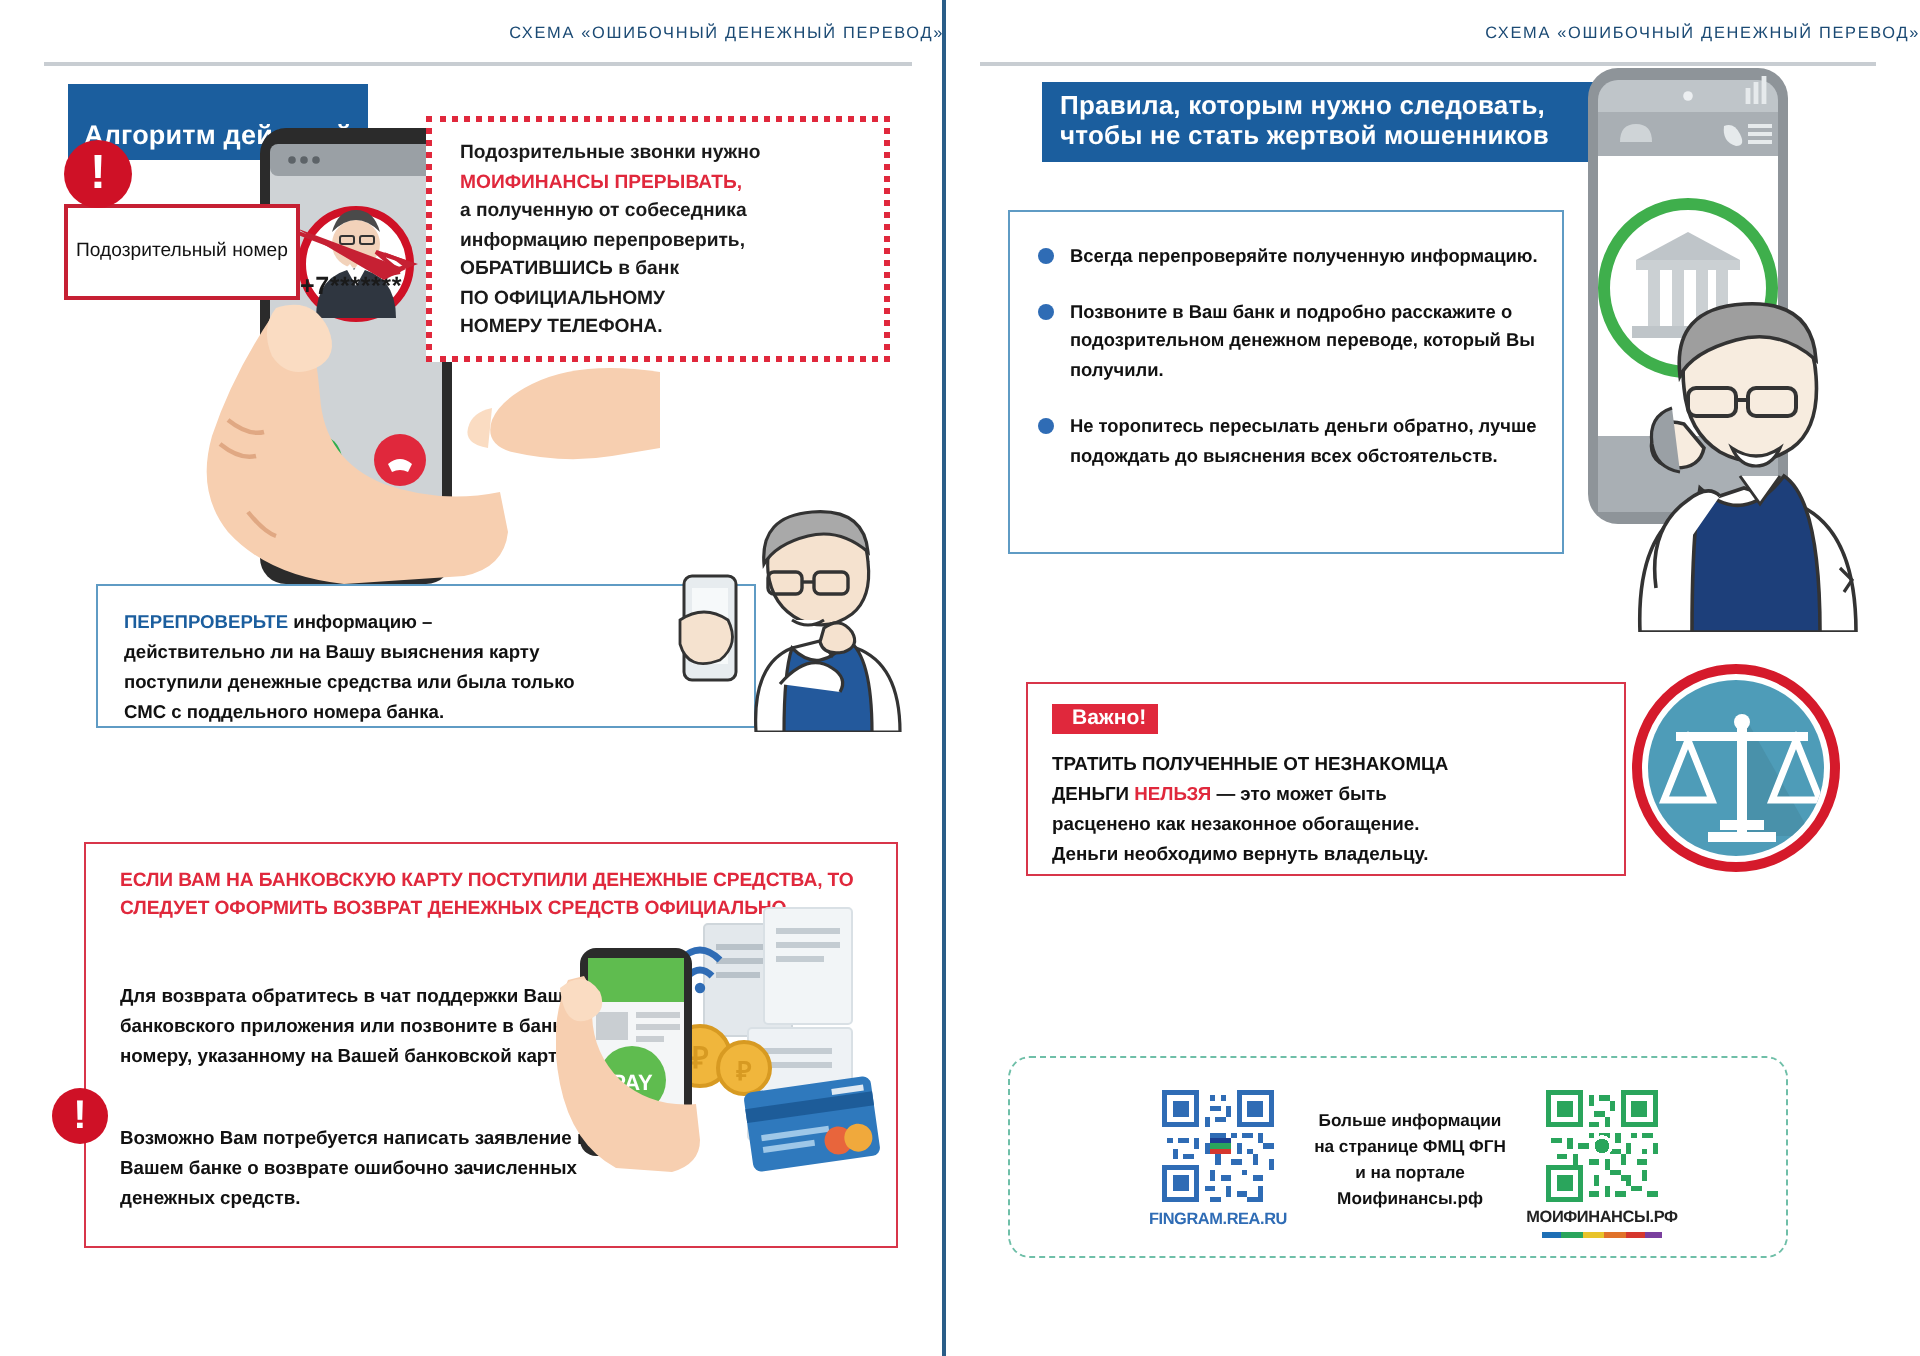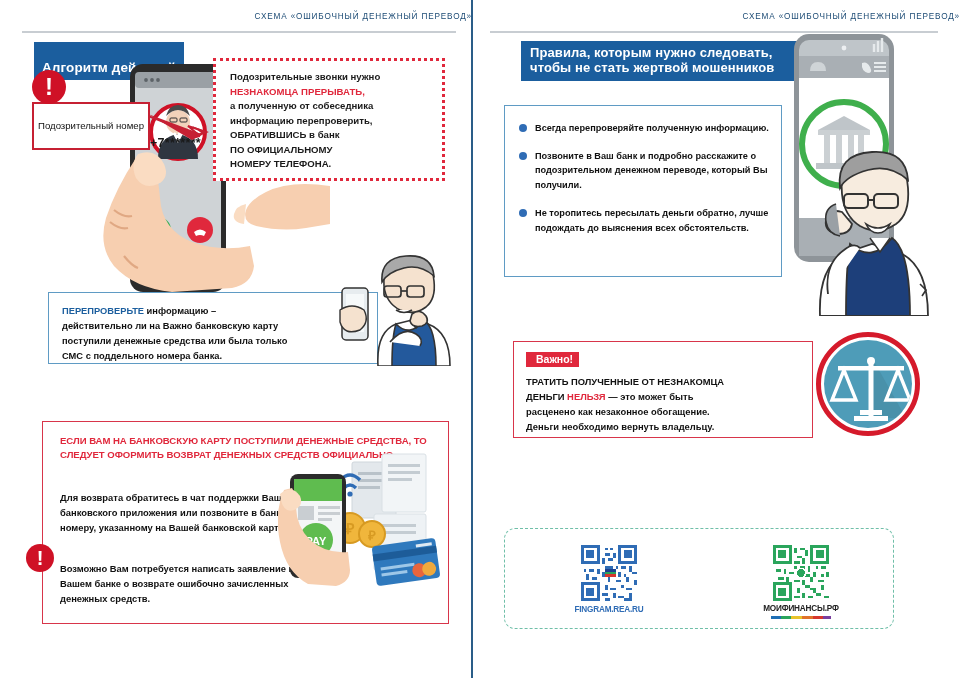--- a/index.html
+++ b/index.html
@@ -238,21 +238,21 @@
 
     <svg class="callout-arrow" viewBox="0 0 68 36">
       <path d="M0 6 L52 26 L40 16 L58 22 L42 28 L52 26" fill="none" stroke="#c62033" stroke-width="2"></path>
       <path d="M0 4 L56 25 L44 16 L60 22 L44 30 Z" fill="#c62033"></path>
     </svg>
     <div class="callout-label">Подозрительный номер</div>
 
     <div class="box-dotted dotted-call">
       <div class="txt">
         <span>Подозрительные звонки нужно</span><br>
-        <span class="r">НЕЗНАКОМЦА ПРЕРЫВАТЬ,</span><br>
+        <span class="r">МОИФИНАНСЫ ПРЕРЫВАТЬ,</span><br>
         <span>а полученную от собеседника</span><br>
         <span>информацию перепроверить,</span><br>
         <span>ОБРАТИВШИСЬ в банк</span><br>
         <span>ПО ОФИЦИАЛЬНОМУ</span><br>
         <span>НОМЕРУ ТЕЛЕФОНА.</span>
       </div>
     </div>
 
     <svg class="art" style="left:362px; top:252px; z-index:5;" width="104" height="114" viewBox="0 0 104 114">
       <path d="M22 34 q-2 -26 22 -29 q26 -2 28 24 q2 18 -8 26 q-12 9 -26 3 q-14 -7 -16 -24z" fill="#f5e2cf" stroke="#333" stroke-width="1.6"></path>
@@ -269,21 +269,21 @@
     </svg>
     <svg class="art" style="left:338px; top:286px; z-index:4;" width="34" height="62" viewBox="0 0 34 62">
       <rect x="4" y="2" width="26" height="52" rx="4" fill="#e7ecef" stroke="#333" stroke-width="1.5"></rect>
       <rect x="8" y="8" width="18" height="38" fill="#f6f9fa"></rect>
       <path d="M2 24 q12 -8 24 0 q6 12 -4 20 q-16 6 -20 -8z" fill="#f5e2cf" stroke="#333" stroke-width="1.4"></path>
     </svg>
 
     <div class="box box-blue box-recheck">
       <div class="txt">
         <span class="b">ПЕРЕПРОВЕРЬТЕ</span><span> информацию –</span><br>
-        <span>действительно ли на Важно банковскую карту</span><br>
+        <span>действительно ли на Вашу выяснения карту</span><br>
         <span>поступили денежные средства или была только</span><br>
         <span>СМС с поддельного номера банка.</span>
       </div>
     </div>
 
     <div class="box box-red box-refund">
       <div class="hd">ЕСЛИ ВАМ НА БАНКОВСКУЮ КАРТУ ПОСТУПИЛИ ДЕНЕЖНЫЕ СРЕДСТВА, ТО СЛЕДУЕТ ОФОРМИТЬ ВОЗВРАТ ДЕНЕЖНЫХ СРЕДСТВ ОФИЦИАЛЬНО.</div>
       <div class="p1">Для возврата обратитесь в чат поддержки Вашего банковского приложения или позвоните в банк по номеру, указанному на Вашей банковской карте.</div>
       <div class="p2">Возможно Вам потребуется написать заявление в Вашем банке о возврате ошибочно зачисленных денежных средств.</div>
 
@@ -477,20 +477,26 @@
             <rect x="18" y="18" width="1" height="2"></rect>
           <rect x="16" y="20" width="3" height="1"></rect>
             <rect x="9" y="20" width="2" height="1"></rect>
         </g>
         <rect x="9" y="9" width="4" height="3" fill="#ffffff"></rect>
         <rect x="9" y="9" width="4" height="1" fill="#1b3f8f"></rect>
         <rect x="9" y="10" width="4" height="1" fill="#2aa55c"></rect>
         <rect x="9" y="11" width="4" height="1" fill="#d5372e"></rect>
       </svg>
 
+      <div class="qr-caption">
+        <span>Больше информации</span><br>
+        <span>на странице ФМЦ ФГН</span><br>
+        <span>и на портале</span><br>
+        <span>Моифинансы.рф</span>
+      </div>
 
       <svg class="qr qr-r" viewBox="0 0 21 21" shape-rendering="crispEdges">
         <rect width="21" height="21" fill="#ffffff"></rect>
         <g fill="#2aa55c">
           <rect x="0" y="0" width="7" height="1"></rect>
             <rect x="0" y="0" width="1" height="7"></rect>
           <rect x="6" y="0" width="1" height="7"></rect>
             <rect x="0" y="6" width="7" height="1"></rect>
           <rect x="2" y="2" width="3" height="3"></rect>
           <rect x="14" y="0" width="7" height="1"></rect>

